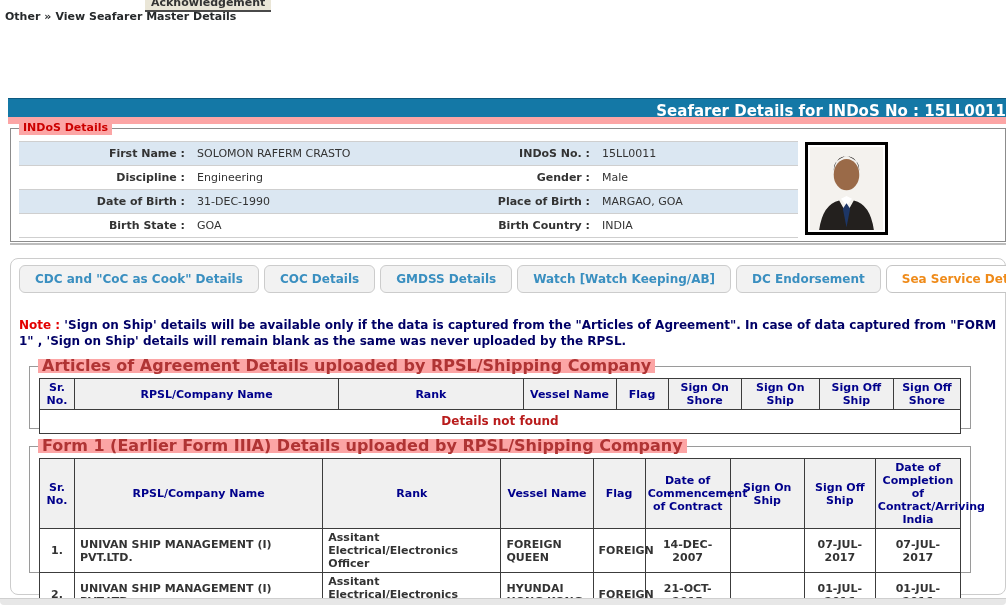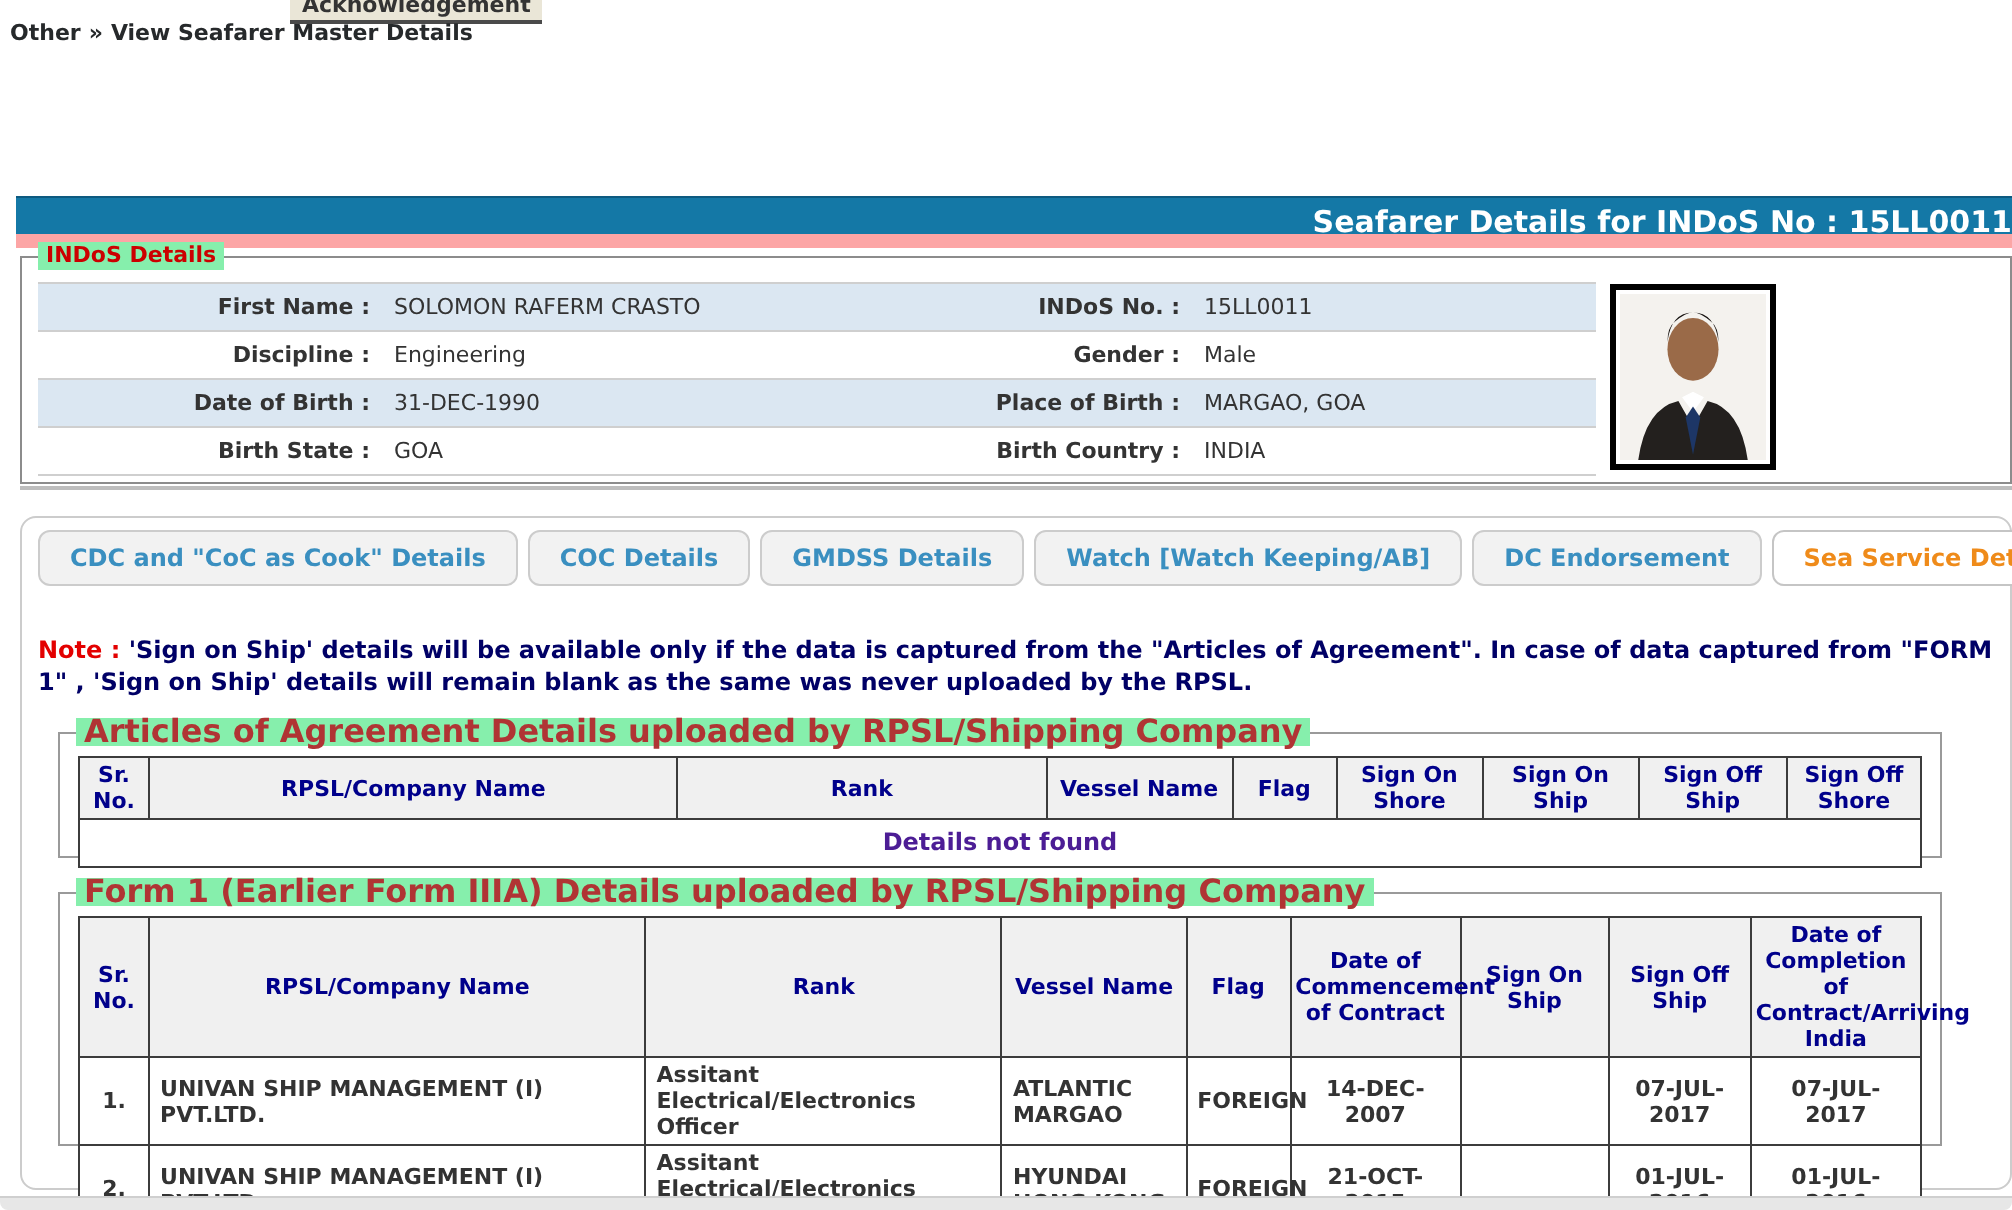--- a/index.html
+++ b/index.html
@@ -14,21 +14,21 @@
   .breadcrumb .sep { color:#26292b; margin:0 4px; }
   .breadcrumb a { color:#26292b; text-decoration:none; }
 
   
   .title-bar { position:absolute; left:8px; top:98px; width:998px; height:26px; background:#1478a6;
                border-top:1px solid #0d5a80; border-bottom:7px solid #fca5a5;
                color:#fff; font-weight:bold; font-size:15px; text-align:right; line-height:24px; }
 
   
   .fs { position:absolute; border:1px solid #9a9a9a; background:#fff; }
-  .fs > .legend { position:absolute; top:-8px; left:8px; background:#86efac; padding:0 4px;
+  .fs > .legend { position:absolute; top:-8px; left:8px; background:#fca5a5; padding:0 4px;
                   font-size:11px; font-weight:bold; color:#cc0000; line-height:14px; }
   .fs-indos { left:10px; top:128px; width:996px; height:114px; border-color:#8c8c8c; }
 
   .details-table { position:absolute; left:8px; top:12px; width:779px; border-collapse:collapse; table-layout:fixed; }
   .details-table td { font-size:11px; color:#333; height:24px; padding:1px 6px;
                       border-top:1px solid #cfcfcf; border-bottom:1px solid #cfcfcf; }
   .details-table tr.alt { background:#dbe7f2; }
   .details-table td.lbl { font-weight:bold; text-align:right; white-space:nowrap; }
   .details-table td.val { text-align:left; }
 
@@ -58,21 +58,21 @@
 
   .data-table { position:absolute; left:9px; top:11px; width:922px;
                 border-collapse:collapse; table-layout:fixed;
                 border:1px solid #3c3c3c; }
   .data-table th, .data-table td { border:1px solid #3c3c3c; font-size:11px; }
   .data-table th { background:#f0f0f0; color:#00008b; font-weight:bold; text-align:center;
                    padding:2px 2px; line-height:13px; }
   .data-table td { background:#fff; color:#333; font-weight:bold; padding:2px 5px; line-height:13px; height:22px; }
   .data-table td:nth-child(1) { text-align:center; }
   .data-table td:nth-child(n+5) { text-align:center; }
-  .data-table td.empty-msg { text-align:center; color:#4c1d95; font-size:12px; height:24px; padding:1px; }
+  .data-table td.empty-msg { text-align:center; color:#b91c1c; font-size:12px; height:24px; padding:1px; }
 
   .bottom-bar { position:absolute; left:0; top:598px; width:1006px; height:7px;
                 background:#e7e7e7; border-top:1px solid #cfcfcf; border-radius:0 0 4px 4px; }
 </style>
 </head>
 <body>
 
 <div class="stage">
 
   <div class="ack-item">Acknowledgement</div>
@@ -205,21 +205,21 @@
             <th>Sign On Ship</th>
             <th>Sign Off Ship</th>
             <th>Date of Completion of Contract/Arriving India</th>
           </tr>
         </thead>
         <tbody>
             <tr>
               <td>1.</td>
               <td>UNIVAN SHIP MANAGEMENT (I) PVT.LTD.</td>
               <td>Assitant Electrical/Electronics Officer</td>
-              <td>ATLANTIC MARGAO</td>
+              <td>FOREIGN QUEEN</td>
               <td>FOREIGN</td>
               <td>14-DEC-2007</td>
               <td></td>
               <td>07-JUL-2017</td>
               <td>07-JUL-2017</td>
             </tr>
             <tr>
               <td>2.</td>
               <td>UNIVAN SHIP MANAGEMENT (I) PVT.LTD.</td>
               <td>Assitant Electrical/Electronics Officer</td>

